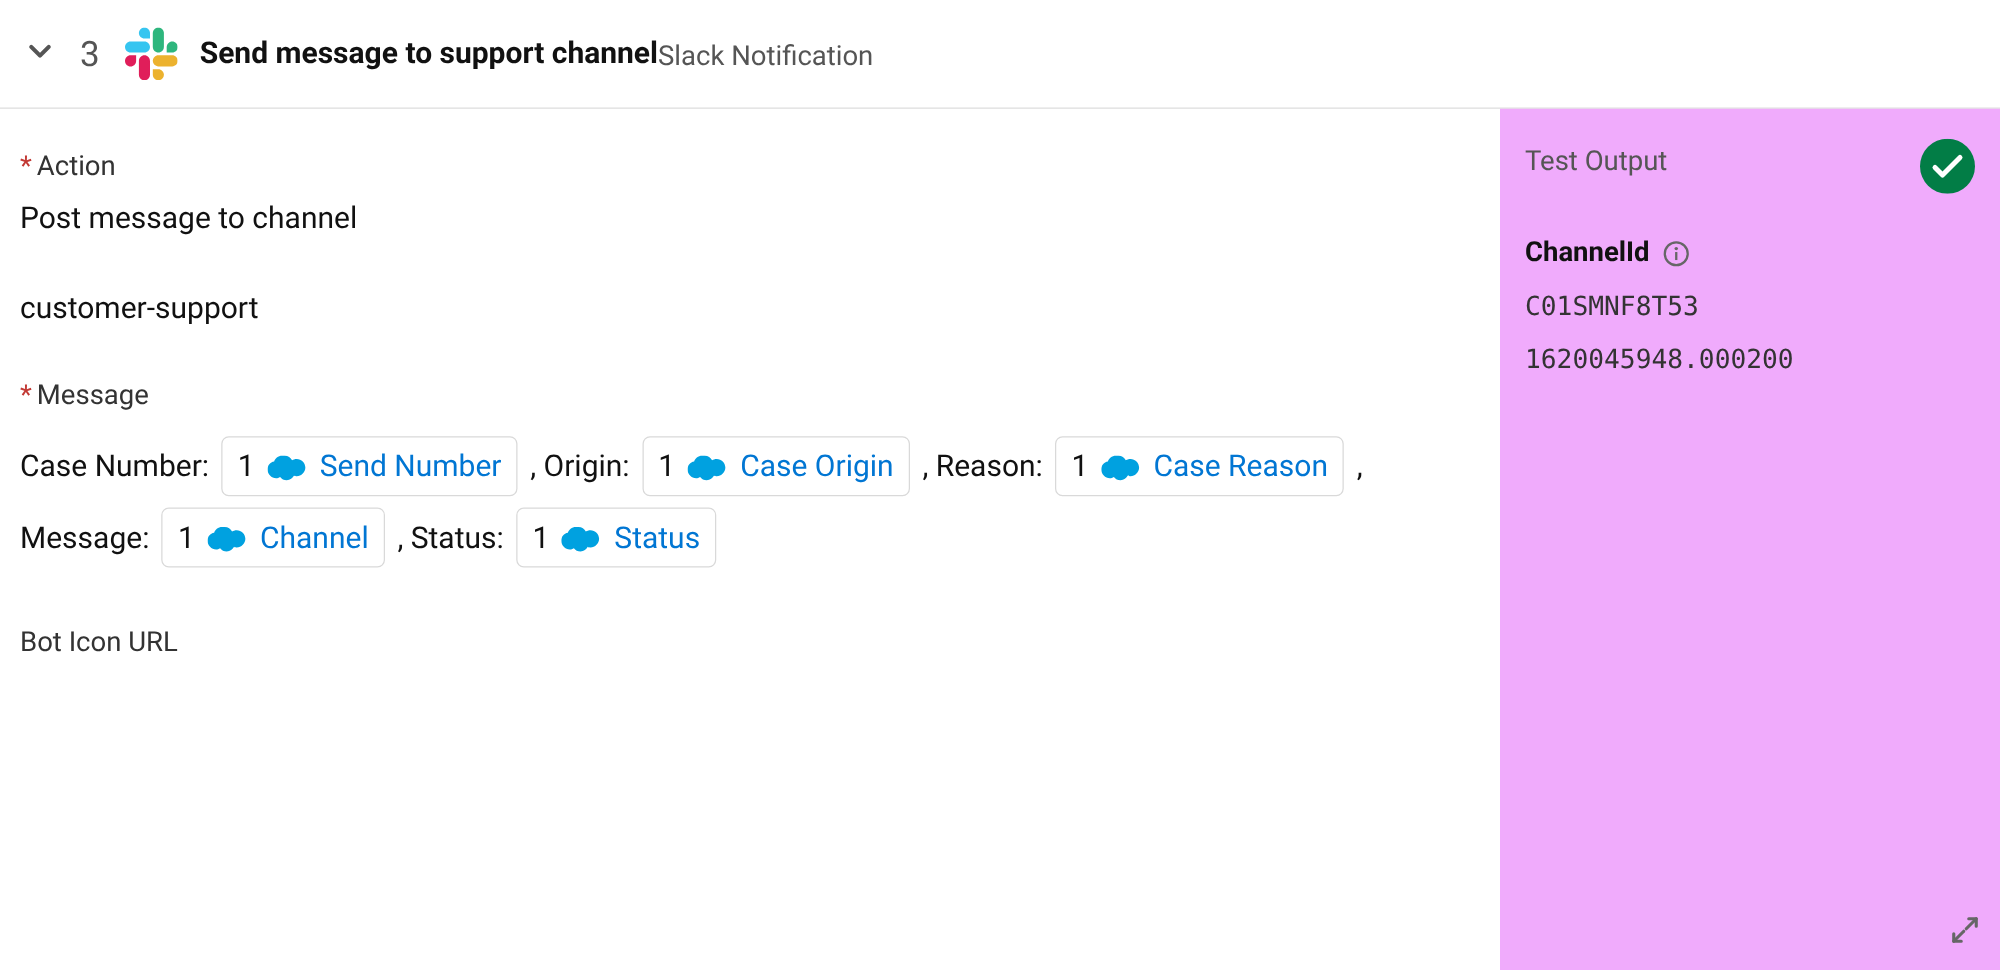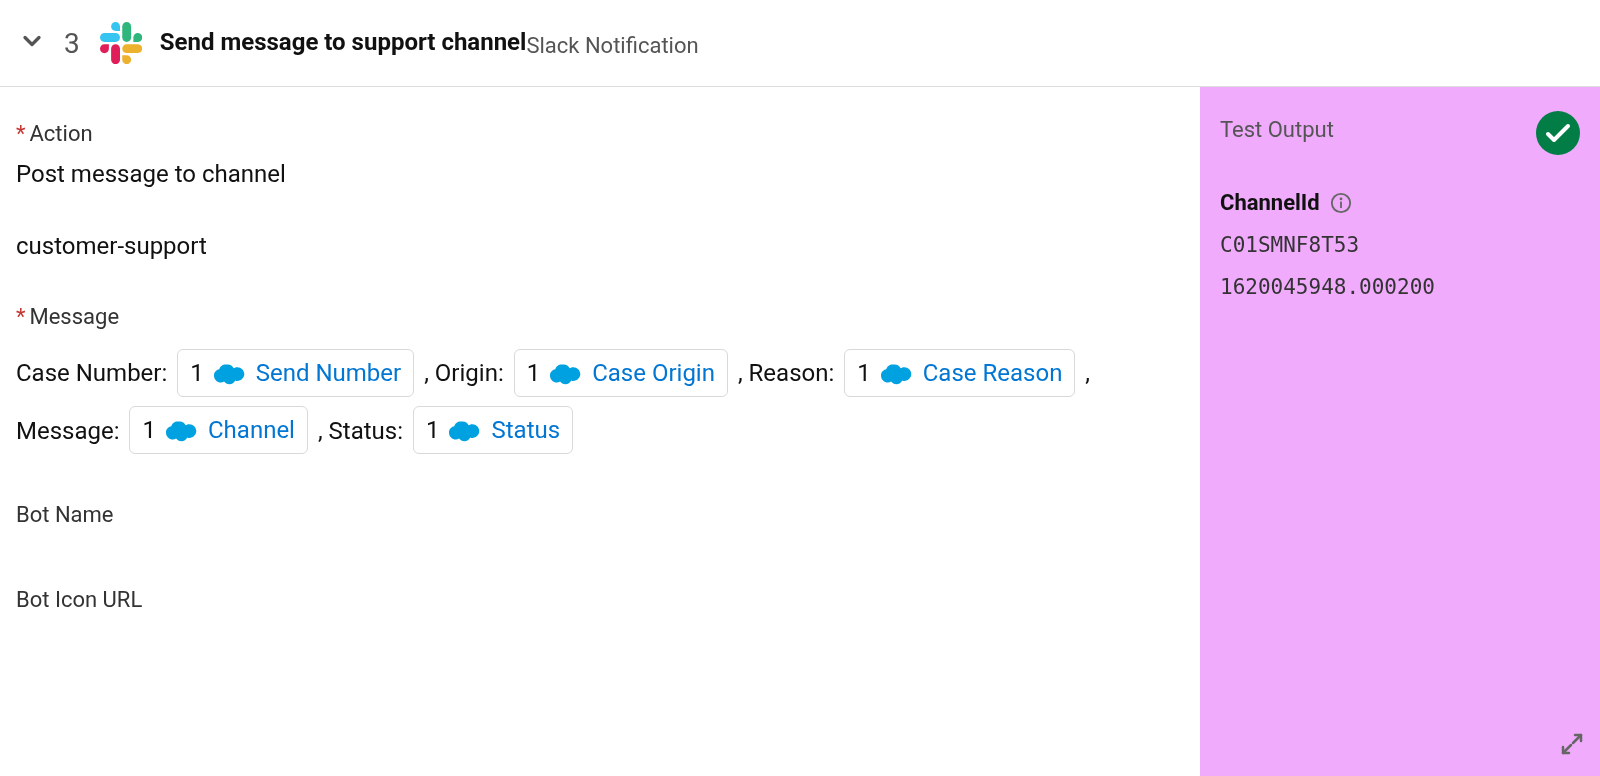--- a/index.html
+++ b/index.html
@@ -239,21 +239,20 @@
         <span class="txt"> , Status: </span>
         <span class="pill">
           <span class="pill-num">1</span>
           <svg class="cloud" viewBox="0 0 64 44">
               <path fill="#00A1E0" d="M26 6c5 0 9 3 11 7 2-1 4-2 7-2 7 0 13 6 13 13s-6 13-13 13c-1 0-3 0-4-1-2 4-6 7-11 7-4 0-8-2-10-5-2 1-4 2-6 2-7 0-13-6-13-13 0-6 4-11 10-12 1-5 6-9 12-9z"></path>
             </svg>
           <span class="pill-label">Status</span>
         </span>
       </div>
 
-      <div class="field-label" style="margin-bottom:60px">Bot Name</div>
 
       <div class="field-label">Bot Icon URL</div>
 
     </div>
 
     <div class="side">
       <div class="side-title">Test Output</div>
 
       <span class="check-badge">
         <svg viewBox="0 0 44 44">

